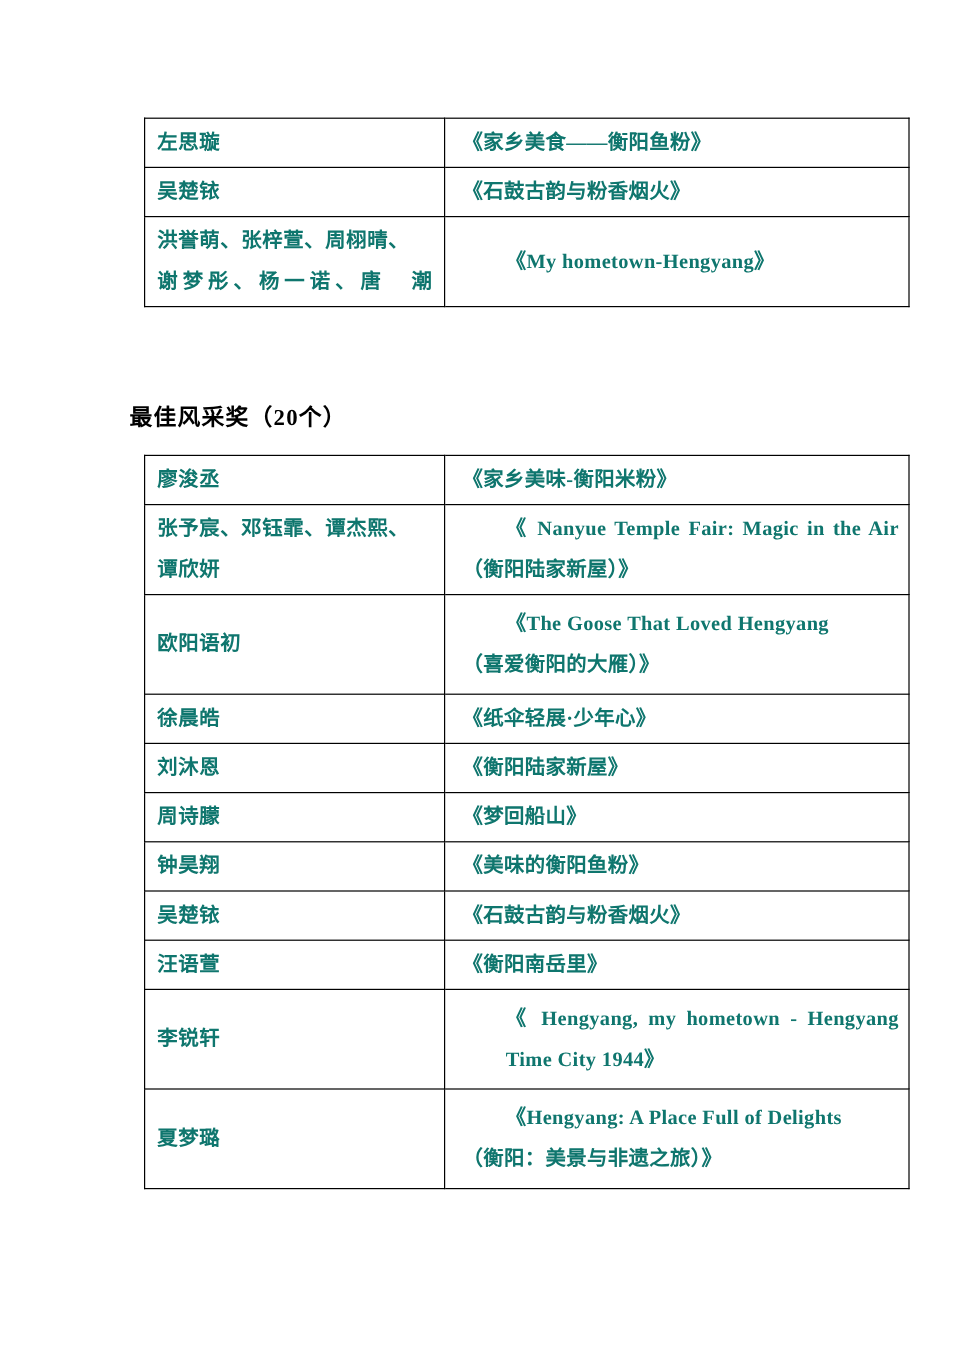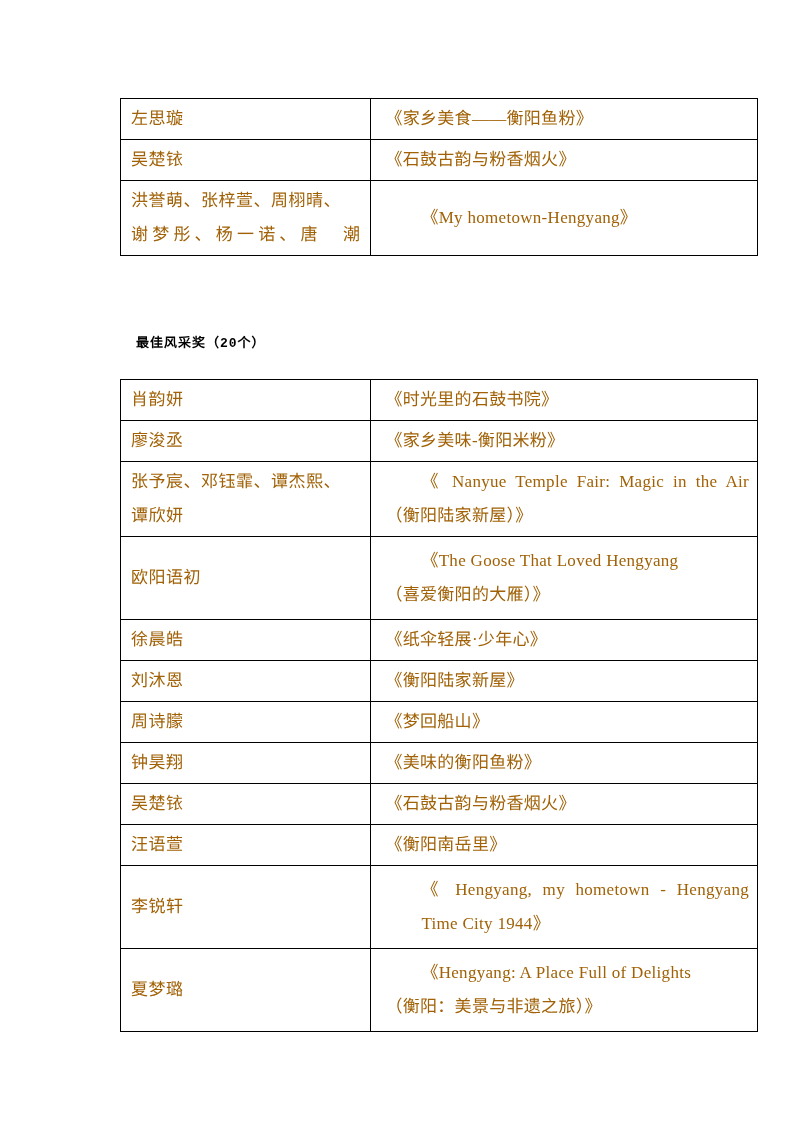--- a/index.html
+++ b/index.html
@@ -33,21 +33,22 @@
     border-collapse: collapse;
     table-layout: fixed;
     border: 1px solid #000;
   }
   .award-table td {
     border: 1px solid #000;
     padding: 0;
     vertical-align: middle;
     font-size: 17px;
     line-height: 34px;
-    color: #a16207;
+    color: #0f766e;
+    font-weight: bold;
   }
   .col-names { width: 250px; }
   .col-title { width: 386px; }
 
   .cell-inner {
     padding: 3px 6px 3px 10px;
     font-family: "Liberation Serif", "DejaVu Serif", serif;
   }
   .cell-names {
     letter-spacing: 0.5px;
@@ -72,27 +73,27 @@
 
   
   #table-winners-2 { top: 379px; }
   #table-winners-2 .r-single { height: 34px; }
   #table-winners-2 .r-double { height: 74px; }
   #table-winners-2 .r-tall   { height: 83px; }
 
   
   .section-heading {
     position: absolute;
-    left: 136px;
+    left: 108px;
     top: 332px;
-    font-size: 13px;
+    font-size: 19px;
     font-weight: bold;
     letter-spacing: 1px;
     color: #000;
-    font-family: Liberation Mono, monospace;
+    font-family: Liberation Serif, serif;
   }
 
   .lat { font-family: "Liberation Serif", "DejaVu Serif", serif; margin-left: 36px; }
   .en-just {
     display: block;
     text-align: justify;
     text-align-last: justify;
     white-space: normal;
     padding-right: 2px;
   }
@@ -153,32 +154,20 @@
 
   <div class="section-heading">最佳风采奖（20个）</div>
 
   <table class="award-table" id="table-winners-2">
     <colgroup>
         <col class="col-names">
         <col class="col-title">
       </colgroup>
     <tbody>
 
-      <tr class="r-single">
-        <td>
-          <div class="cell-inner cell-names">
-            <span class="line">肖韵妍</span>
-          </div>
-        </td>
-        <td>
-          <div class="cell-inner cell-title">
-            <span class="line">《时光里的石鼓书院》</span>
-          </div>
-        </td>
-      </tr>
 
 
       <tr class="r-single">
         <td>
           <div class="cell-inner cell-names">
             <span class="line">廖浚丞</span>
           </div>
         </td>
         <td>
           <div class="cell-inner cell-title">

